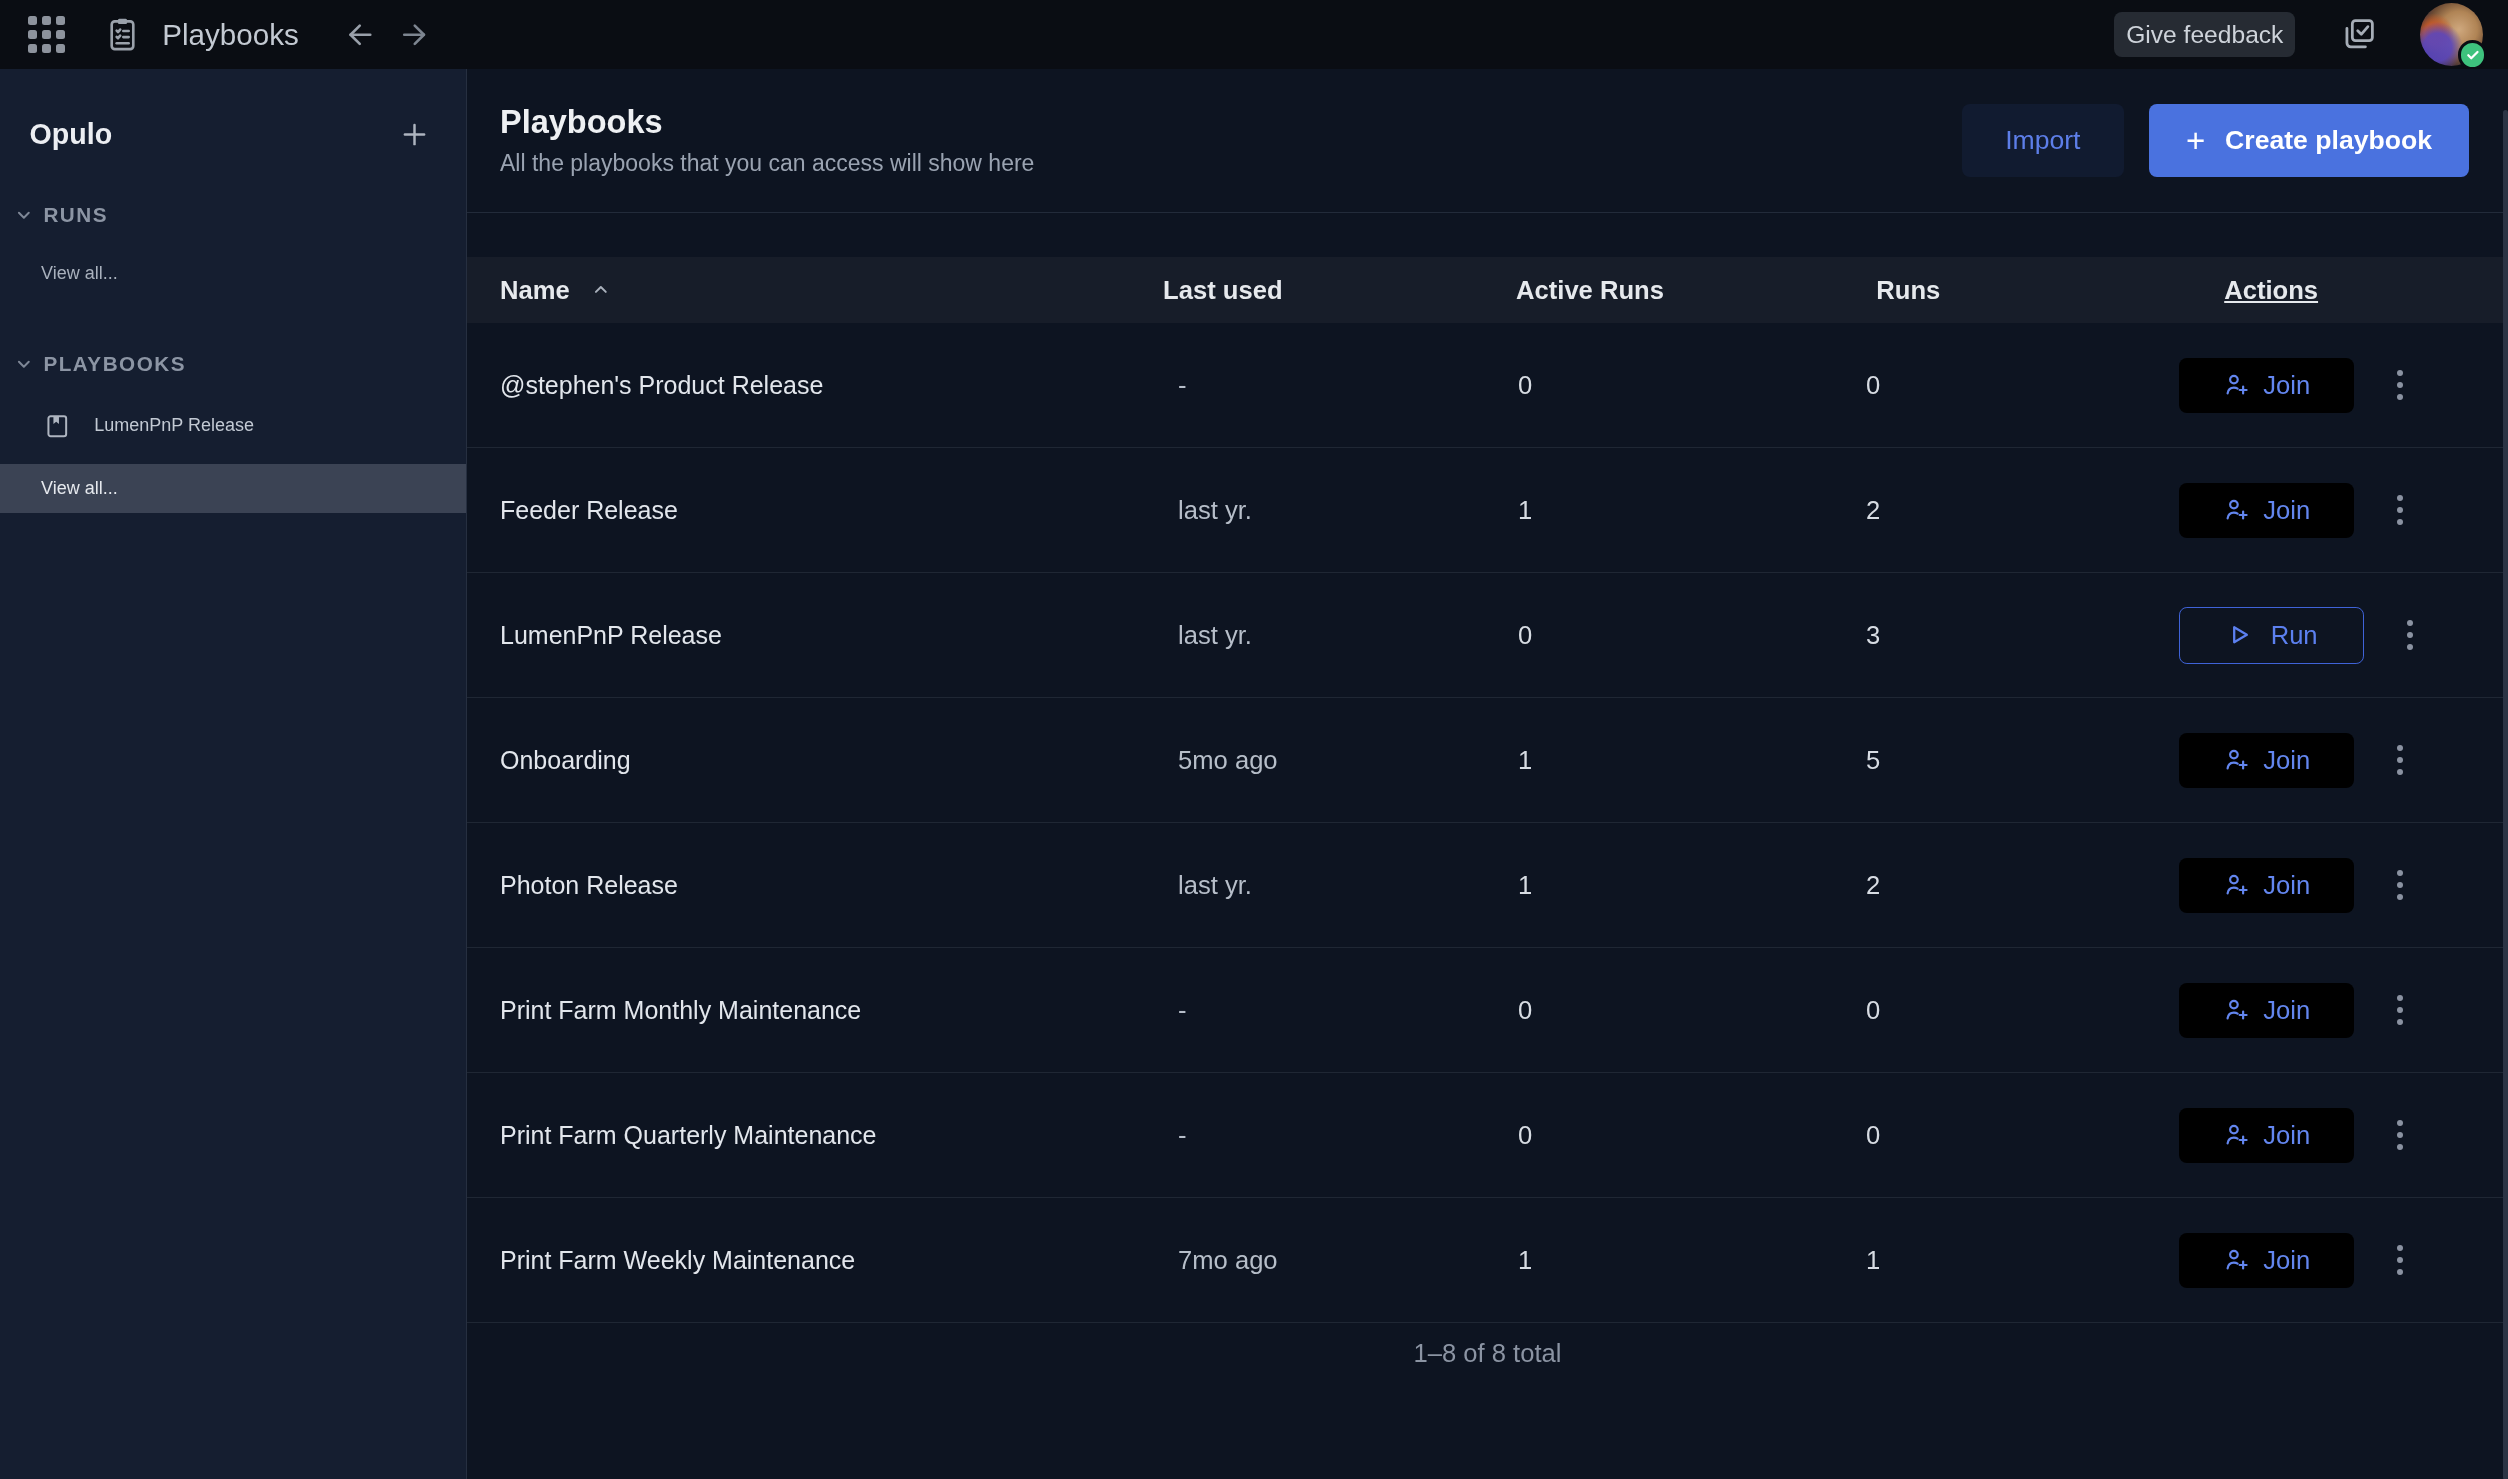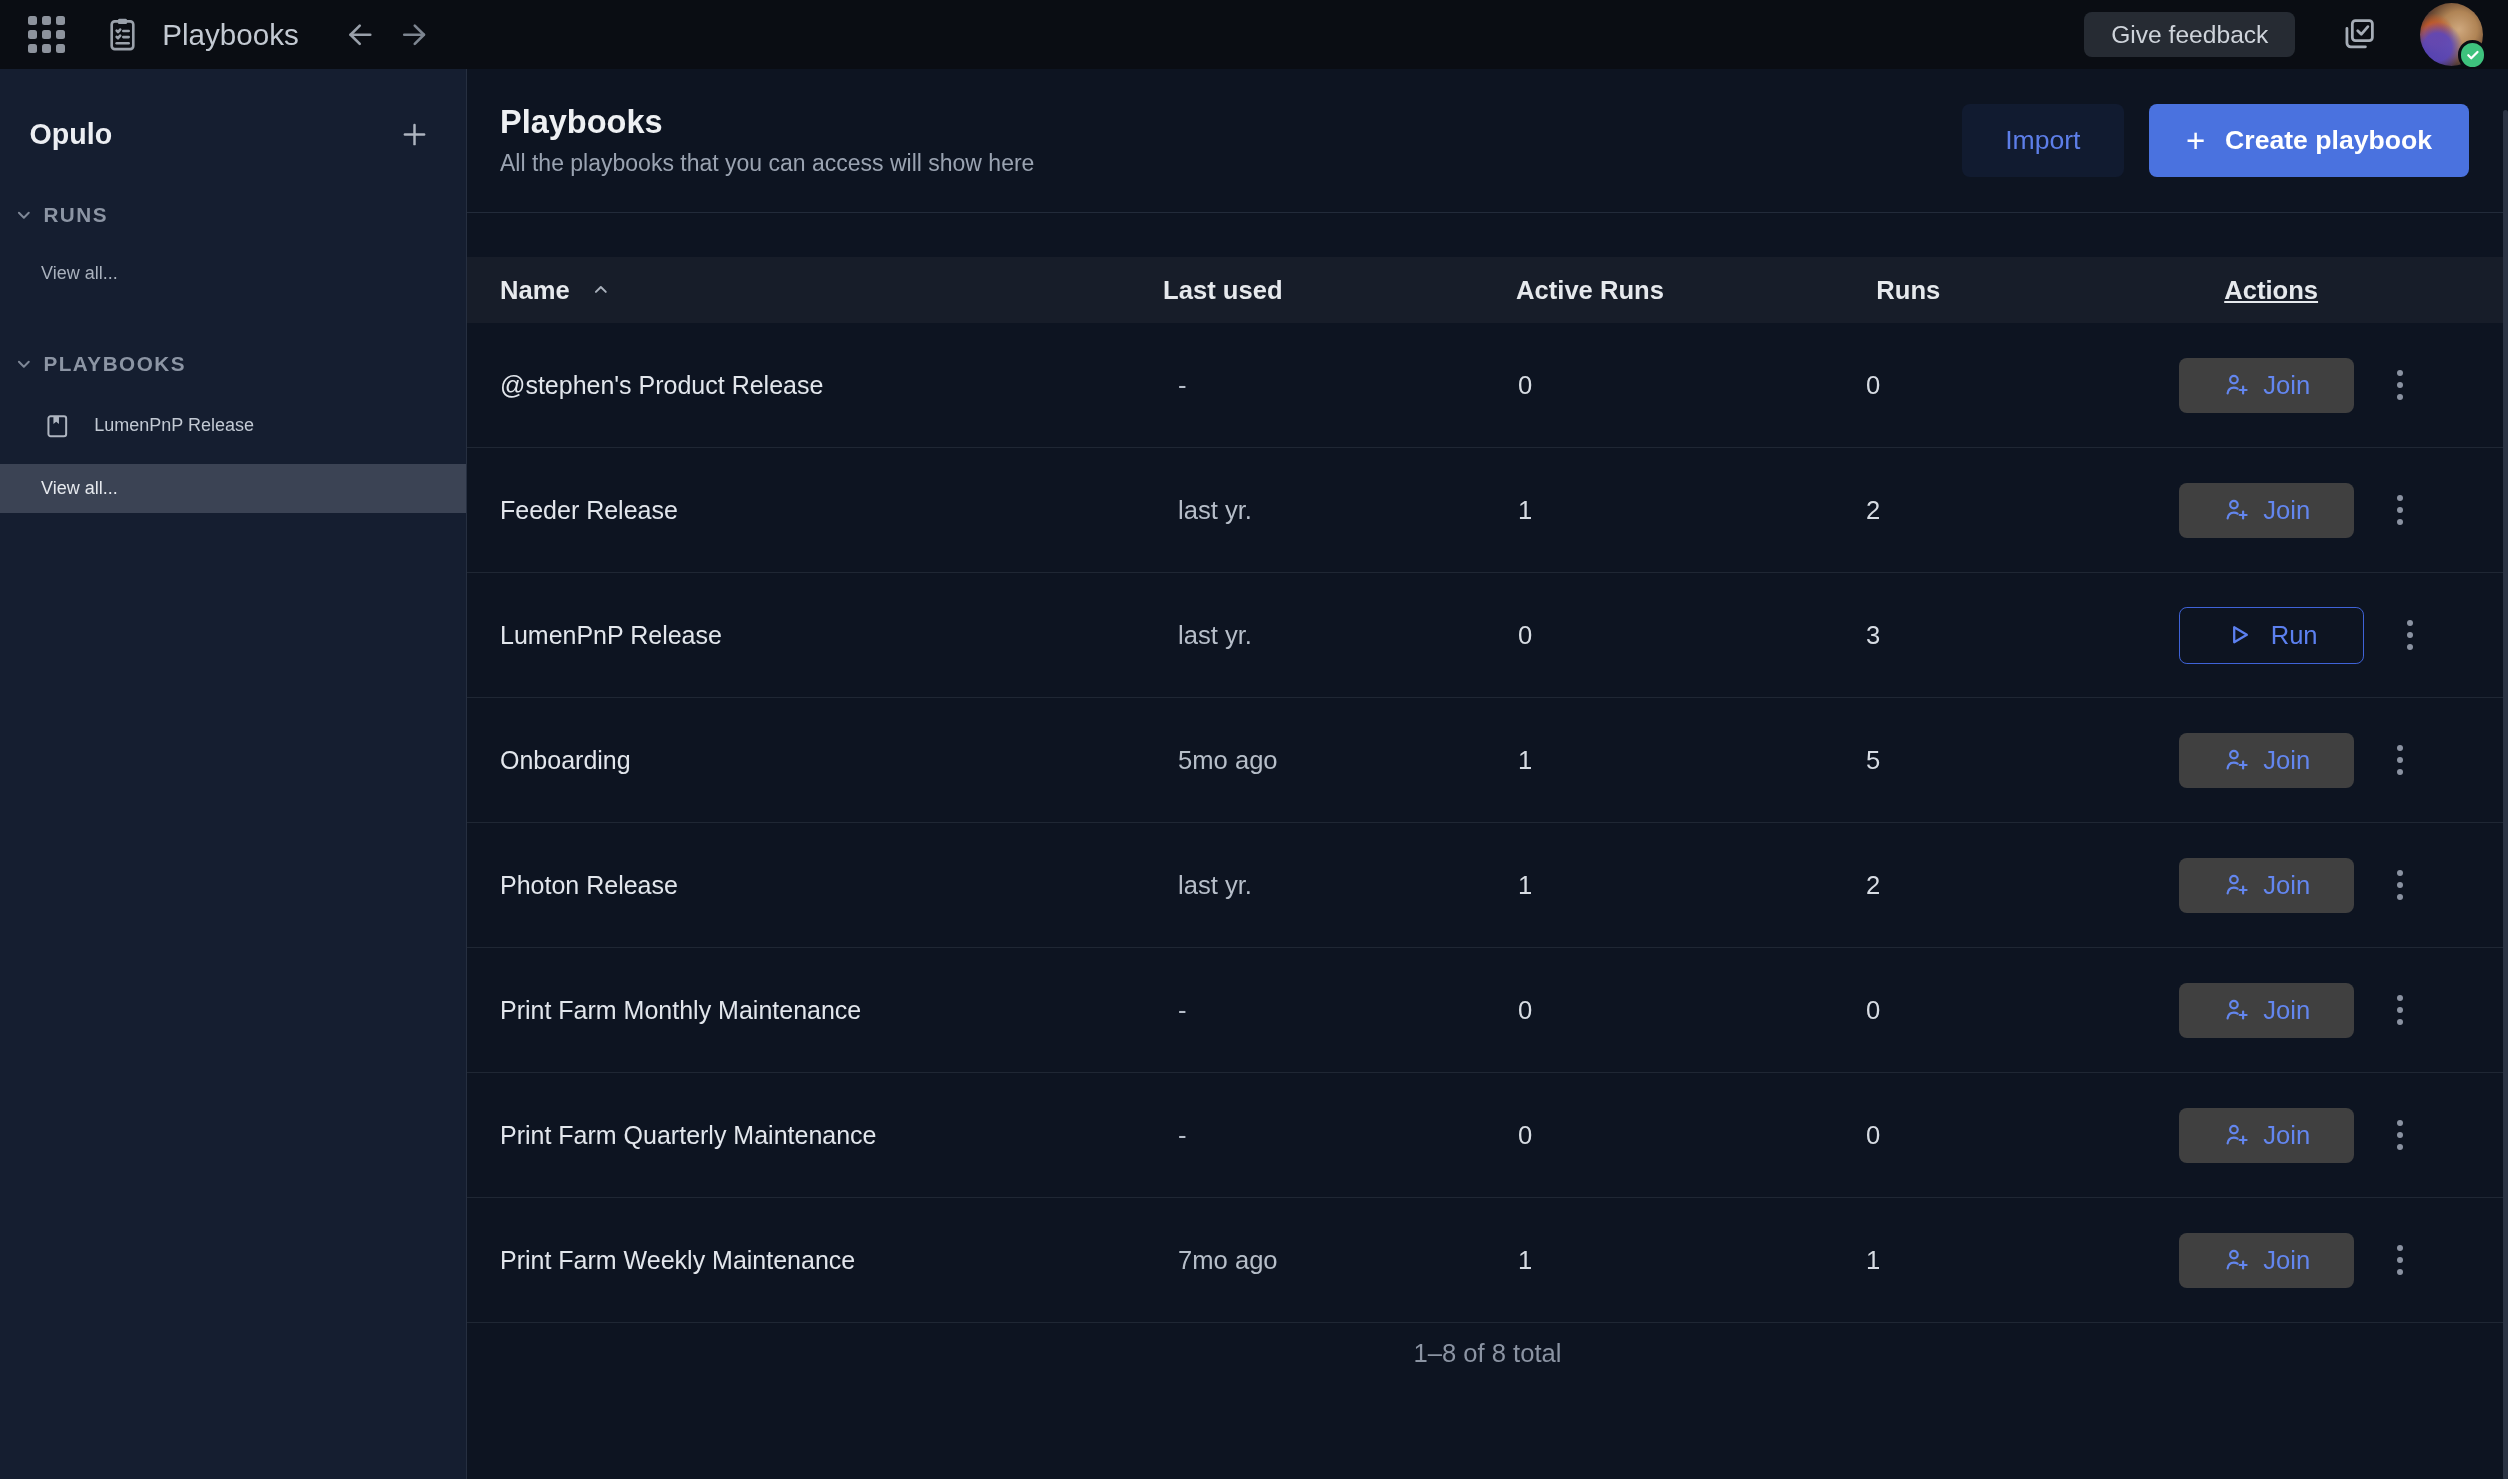--- a/index.html
+++ b/index.html
@@ -20,21 +20,21 @@
   .apps-grid span { background: #8d939d; border-radius: 2.5px; }
   .tb-icon { color: #9aa1ab; display: flex; align-items: center; }
   .clipboard-wrap { margin-left: 39px; }
   .topbar-title { margin-left: 21.7px; font-size: 29.6px; font-weight: 500; color: #c3c9d2; }
   .nav-arrow { background: none; border: none; cursor: pointer; margin-left: 33px; display: flex; align-items: center; }
   .nav-arrow.back { color: #99a0aa; margin-left: 45px; }
   .nav-arrow.fwd { color: #7d8590; margin-left: 23.6px; }
   .tb-spacer { flex: 1; }
   .feedback-btn {
     background: #262b33; color: #ced3da; border: none; border-radius: 7.9px;
-    height: 45px; padding: 0 27px; font-size: 24.6px; font-family: inherit; cursor: pointer;
+    height: 45px; padding: 0 12px; font-size: 24.6px; font-family: inherit; cursor: pointer;
   }
   .tasks-wrap { margin-left: 45px; color: #a6adb7; cursor: pointer; }
   .avatar-wrap { position: relative; margin-left: 43px; width: 63px; height: 63px; cursor: pointer; }
   .avatar {
     width: 63px; height: 63px; border-radius: 50%;
     background:
       radial-gradient(circle at 28% 70%, rgba(90,70,190,.9) 0 22%, transparent 40%),
       radial-gradient(circle at 22% 48%, rgba(200,90,40,.95) 0 16%, transparent 34%),
       radial-gradient(circle at 62% 42%, #cfa87e 0%, #b08455 34%, #6b4a33 58%, #26203a 80%, #120d1c 100%);
   }
@@ -109,21 +109,21 @@
   .th { font-size: 25.6px; font-weight: 600; color: #e6e9ed; display: flex; align-items: center; }
   .th.col-actions { padding-left: 19.7px; text-decoration: underline; }
   .sort-caret { margin-left: 21.7px; color: #aab1bc; display: flex; cursor: pointer; }
   .trow { height: 125px; flex: 0 0 125px; display: flex; align-items: center; padding-left: 33px; border-bottom: 1px solid #1f2734; }
   .td { font-size: 25.6px; color: #b6bec9; }
   .td.name { font-size: 25px; font-weight: 500; color: #e2e6ec; }
   .td.num { color: #d7dce3; }
   .actions-cell { display: flex; align-items: center; }
   .join-btn {
     width: 175px; height: 55px; border: none; border-radius: 7.9px; cursor: pointer;
-    background: #404040; color: #6386ef; font-size: 25.6px; font-weight: 500; font-family: inherit;
+    background: #000000; color: #6386ef; font-size: 25.6px; font-weight: 500; font-family: inherit;
     display: inline-flex; align-items: center; justify-content: center; gap: 13px;
   }
   .run-btn {
     width: 185px; height: 57px; border: 1.5px solid #3f63d8; border-radius: 7.9px; cursor: pointer;
     background: transparent; color: #5c80f0; font-size: 25.6px; font-weight: 500; font-family: inherit;
     display: inline-flex; align-items: center; justify-content: center; gap: 17.7px;
   }
   .kebab { margin-left: 37px; background: none; border: none; cursor: pointer; display: flex; flex-direction: column; gap: 5.9px; padding: 5.9px; }
   .kebab span { width: 5.9px; height: 5.9px; border-radius: 50%; background: #8a92a1; }
   .pagination { margin-top: 15.8px; text-align: center; font-size: 25.6px; color: #8b94a3; }

